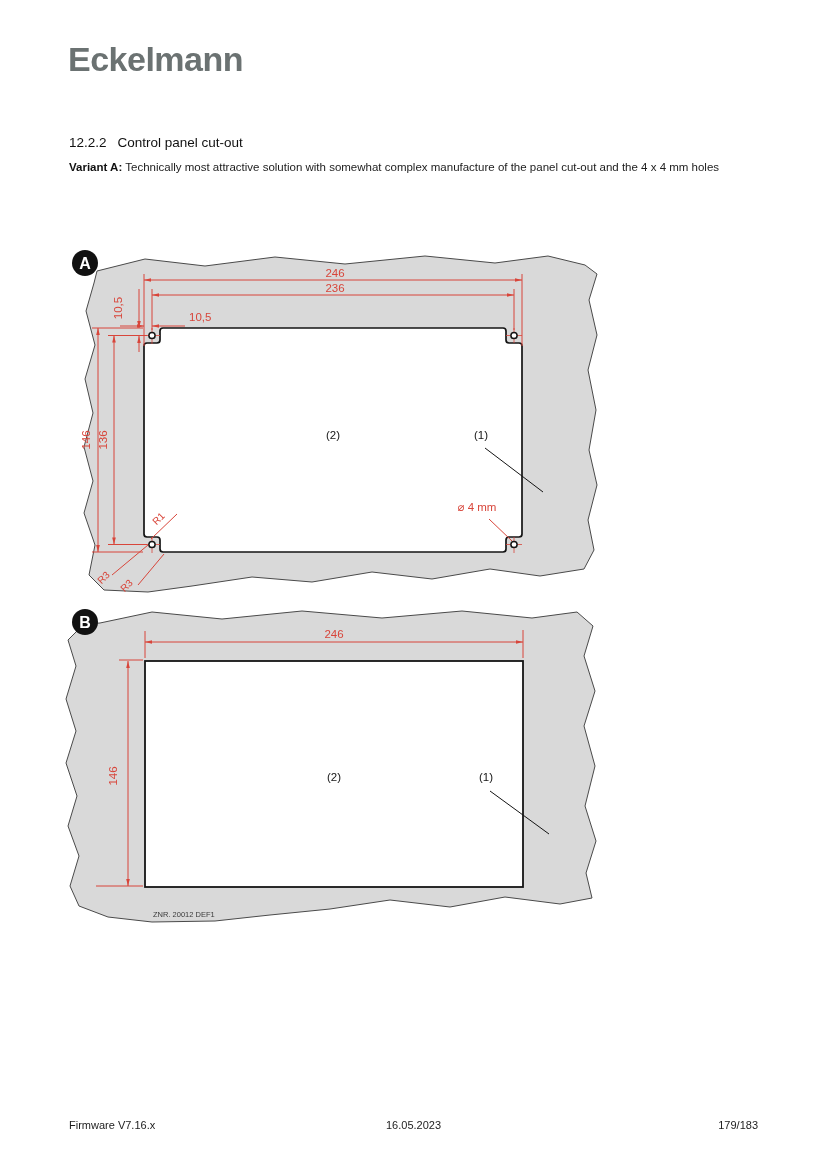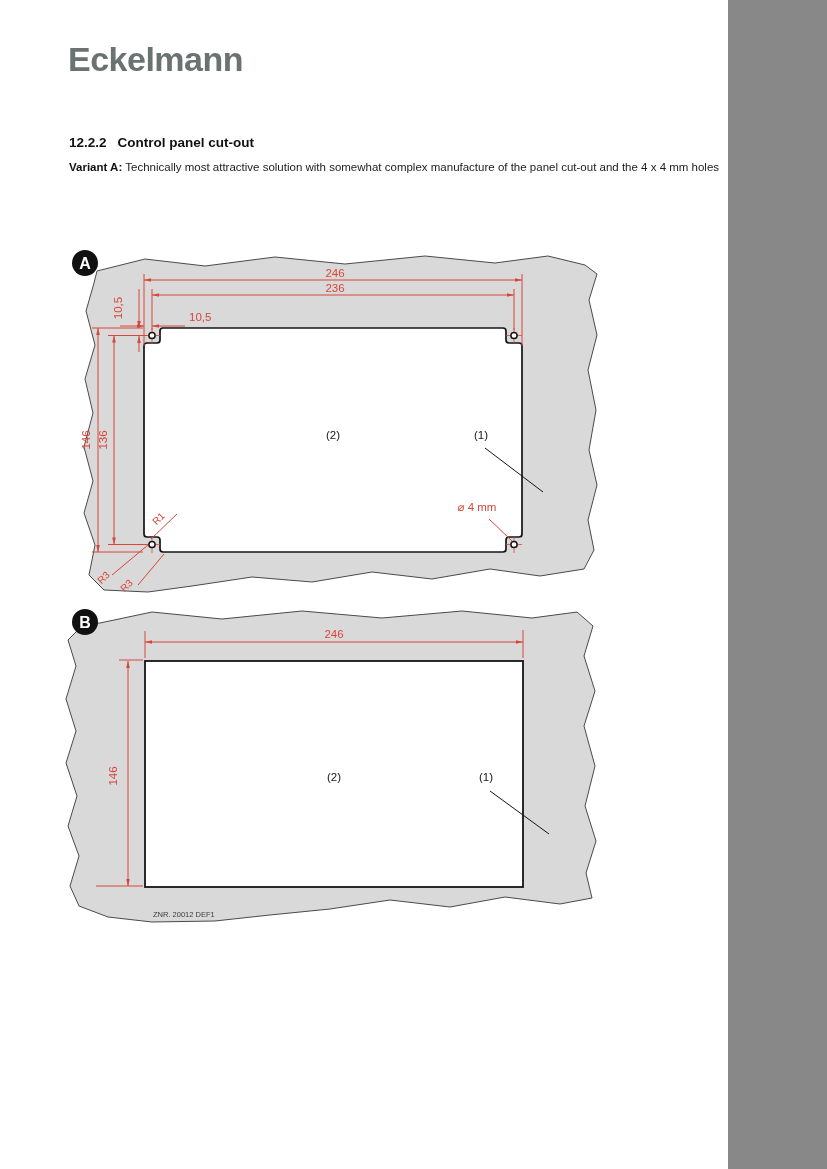--- a/index.html
+++ b/index.html
@@ -1,20 +1,20 @@
 <!DOCTYPE html>
 <html><head>
 <meta charset="utf-8">
 <style>
   html,body{margin:0;padding:0;background:#888;}
-  #page{position:relative;width:728px;height:1169px;background:#ffffff;overflow:hidden;
+  #page{position:relative;width:827px;height:1169px;background:#ffffff;overflow:hidden;
         font-family:"Liberation Sans",sans-serif;color:#1a1a1a;}
   #logo{position:absolute;left:68px;top:40px;font-size:34px;font-weight:bold;
         letter-spacing:-0.5px;color:#6b7272;}
-  #heading{position:absolute;left:69px;top:135px;font-size:13.5px;font-weight:bold;color:#111;}
+  #heading{position:absolute;left:69px;top:135px;font-size:13.5px;font-weight:normal;color:#111;}
   #heading .num{margin-right:11px;}
   #intro{position:absolute;left:69px;top:159px;width:694px;font-size:11.5px;line-height:16.4px;color:#1c1c1c;}
   #intro b{color:#111;}
   #intro a{color:#2472b8;text-decoration:none;cursor:pointer;}
   .dia{position:absolute;}
   #footer{position:absolute;left:69px;right:69px;top:1119px;font-size:11px;color:#1c1c1c;}
   #footer .c{position:absolute;left:0;right:0;text-align:center;}
   #footer .r{position:absolute;right:0;}
   svg text{font-family:"Liberation Sans","DejaVu Sans",sans-serif;}
   .dimtxt{font-size:11.5px;fill:#d8453a;}
@@ -148,14 +148,19 @@
     <text class="dimtxt" x="117" y="776" text-anchor="middle" transform="rotate(-90 117 776)">146</text>
     <text class="blktxt" x="334" y="781" text-anchor="middle">(2)</text>
     <text class="blktxt" x="486" y="781" text-anchor="middle">(1)</text>
     <line x1="490" y1="791" x2="549" y2="834" stroke="#141414" stroke-width="1"></line>
     <text class="znr" x="153" y="917">ZNR. 20012 DEF1</text>
 
     <circle cx="85" cy="622" r="13" fill="#111111"></circle>
     <text class="badge-t" x="85" y="628" text-anchor="middle">B</text>
   </svg>
 
+  <div id="footer">
+    <span>Firmware V7.16.x</span>
+    <span class="c">16.05.2023</span>
+    <span class="r">179/183</span>
+  </div>
 
 </div>
 
 </body></html>

